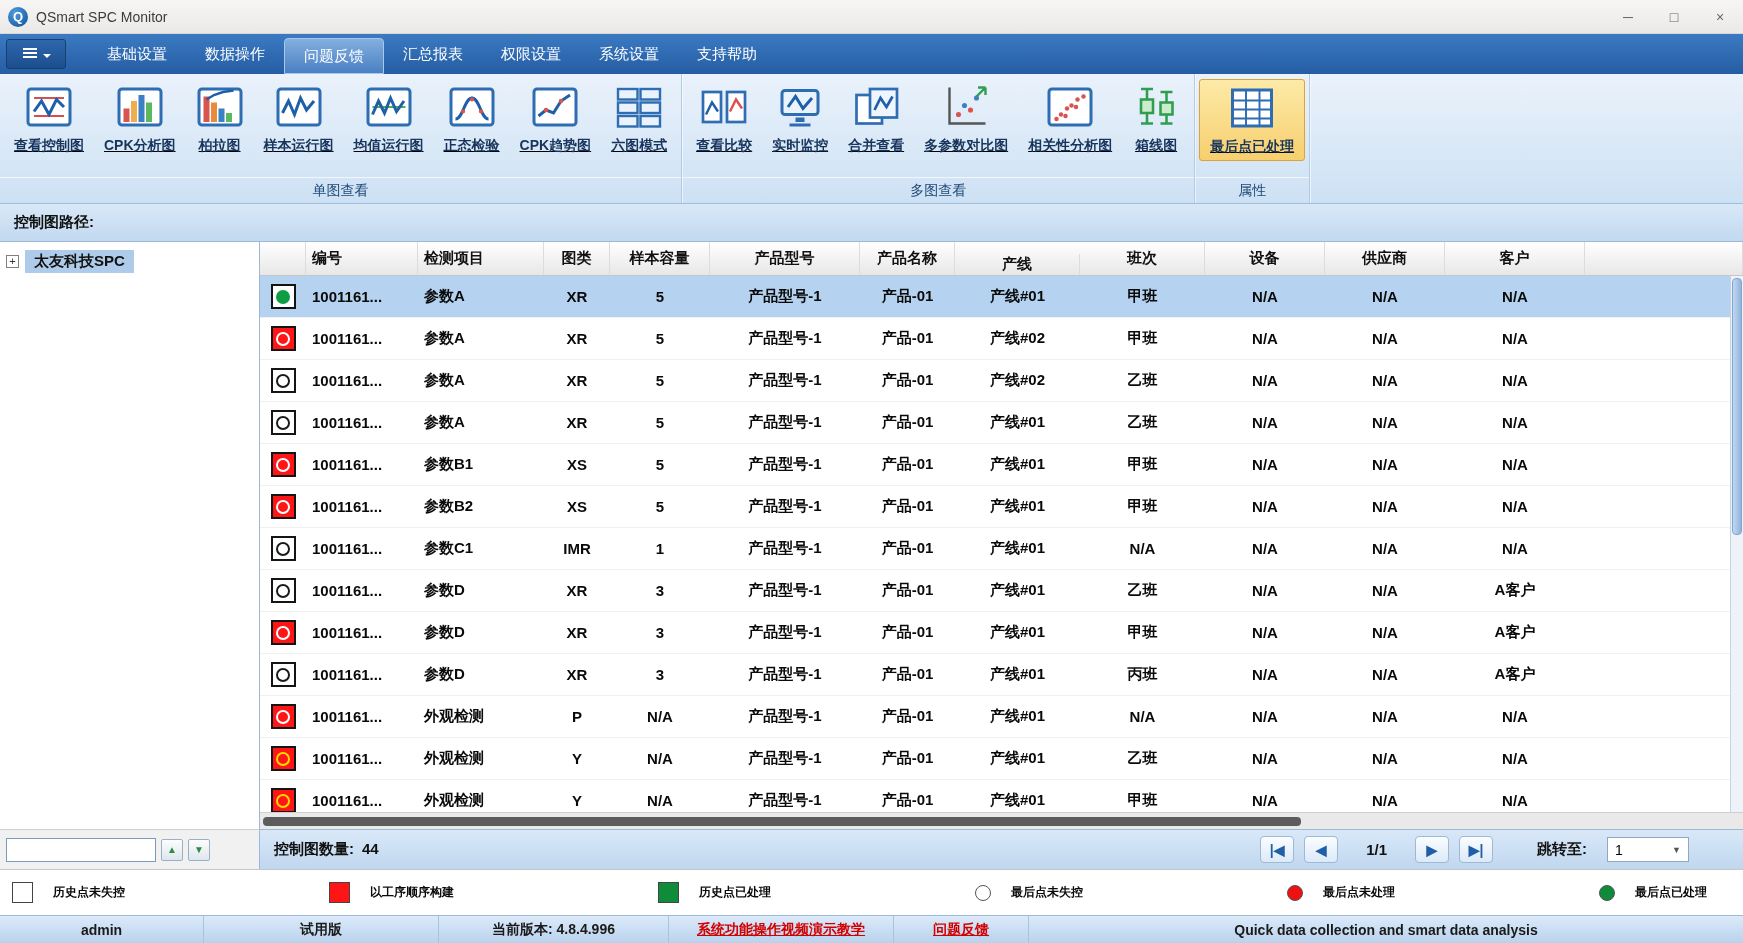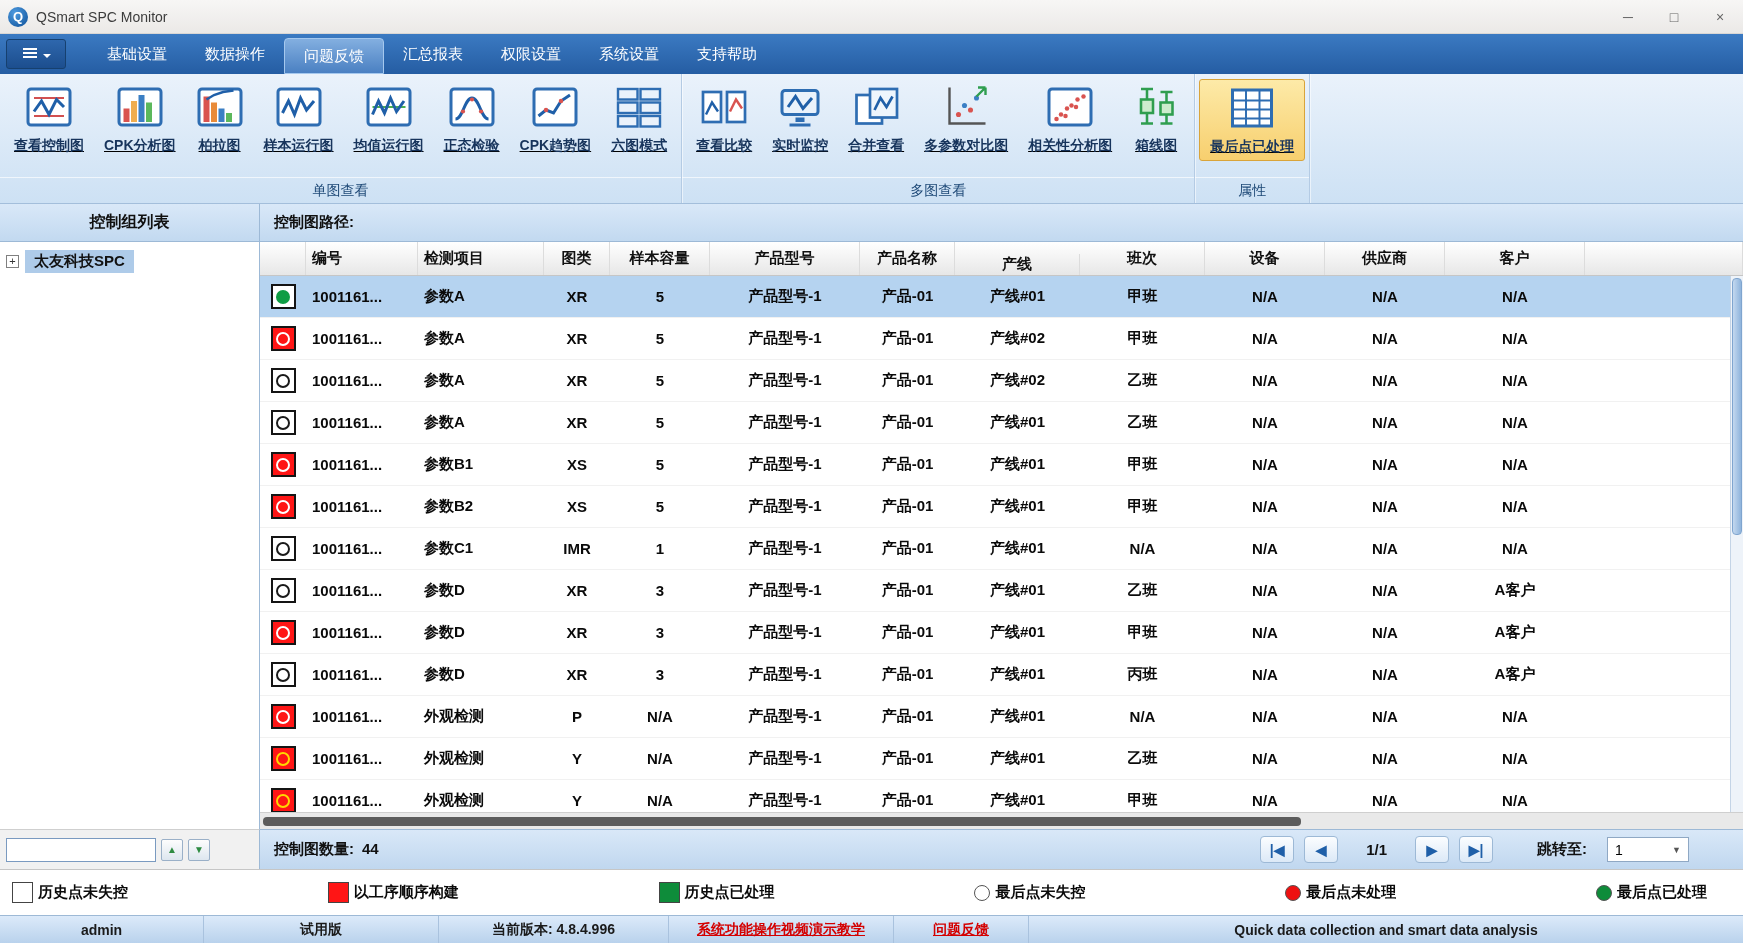--- a/index.html
+++ b/index.html
@@ -68,21 +68,21 @@
   .count { font-weight:bold; font-size:15px; color:#111; display:flex; gap:8px; }
   .pg-group { margin-left:auto; display:flex; align-items:center; gap:10px; }
   .pg-btn { min-width:34px; height:27px; background:linear-gradient(#fbfdff,#dcE9f7); border:1px solid #9db9d6; border-radius:4px; color:#1f5fa8; font-size:14px; font-weight:bold; display:flex; align-items:center; justify-content:center; }
   .pg-ind { font-size:15px; font-weight:600; color:#111; margin:0 18px; }
   .jump-label { font-weight:bold; font-size:15px; margin-left:34px; color:#111; }
   .jump-select { width:82px; height:25px; background:#fff; border:1px solid #8fa8c4; display:flex; align-items:center; justify-content:space-between; padding:0 7px; margin:0 40px 0 10px; font-size:14px; }
   .dd-arrow { font-size:9px; color:#555; }
 
   
   .legend { height:46px; background:#fff; border-top:1px solid #c6c6c6; display:flex; align-items:center; justify-content:space-between; padding:0 36px 0 12px; flex:0 0 auto; }
-  .legend-item { display:flex; align-items:center; gap:5px; font-size:15px; font-weight:600; color:#0a0a0a; }
+  .legend-item { display:flex; align-items:center; gap:20px; font-size:12px; font-weight:600; color:#0a0a0a; }
   .lg-square { width:21px; height:21px; border:1px solid #444; }
   .lg-circle { width:16px; height:16px; border-radius:50%; border:1px solid #555; }
 
   
   .statusbar { height:28px; background:linear-gradient(#dceafa,#b9d2ec); border-top:1px solid #9db9d6; display:flex; align-items:center; font-size:14px; color:#1a1a1a; flex:0 0 auto; }
   .sb-cell { display:flex; justify-content:center; align-items:center; height:100%; border-right:1px solid #a9c2de; font-weight:600; }
   .sb-cell:nth-child(1){width:204px}
   .sb-cell:nth-child(2){width:235px}
   .sb-cell:nth-child(3){width:230px}
   .sb-cell:nth-child(4){width:225px}
@@ -292,21 +292,20 @@
                 <path d="M3 11h26M3 17h26M3 23h26M12 4v24M21 4v24" stroke="#2e6db2" stroke-width="1.3" fill="none"></path>
               </svg></span>
             <span class="label">最后点已处理</span>
           </div>
         </div>
         <div class="ribbon-group-label">属性</div>
       </div>
     </div>
 
   <div class="band">
-    <div class="band-left">控制组列表</div>
     <div class="band-right">
       <span class="path-label">控制图路径:</span>
     </div>
   </div>
 
   <div class="content">
     <div class="left-panel">
       <div class="tree">
         <div class="tree-row">
           <span class="expander">+</span>

